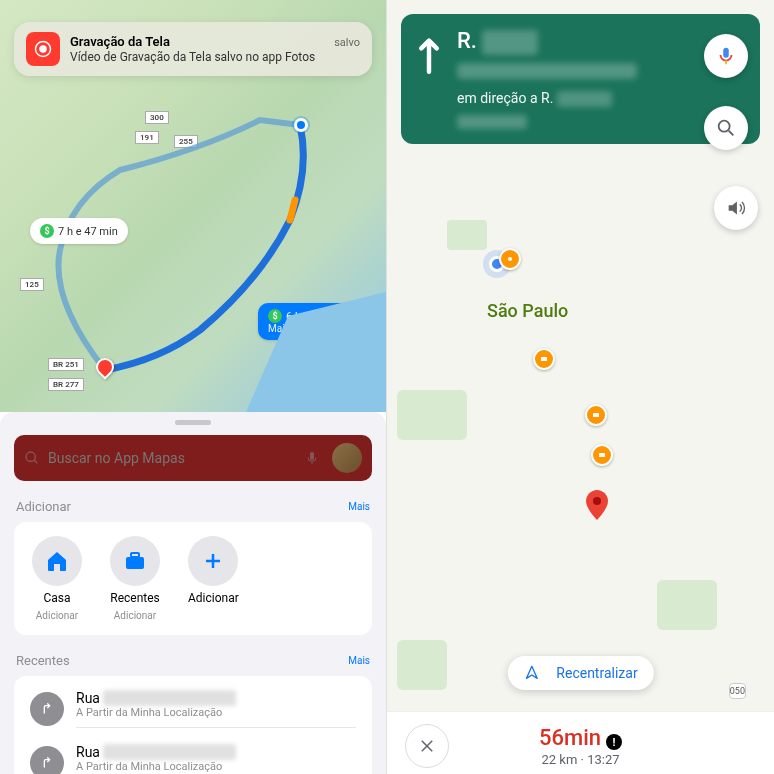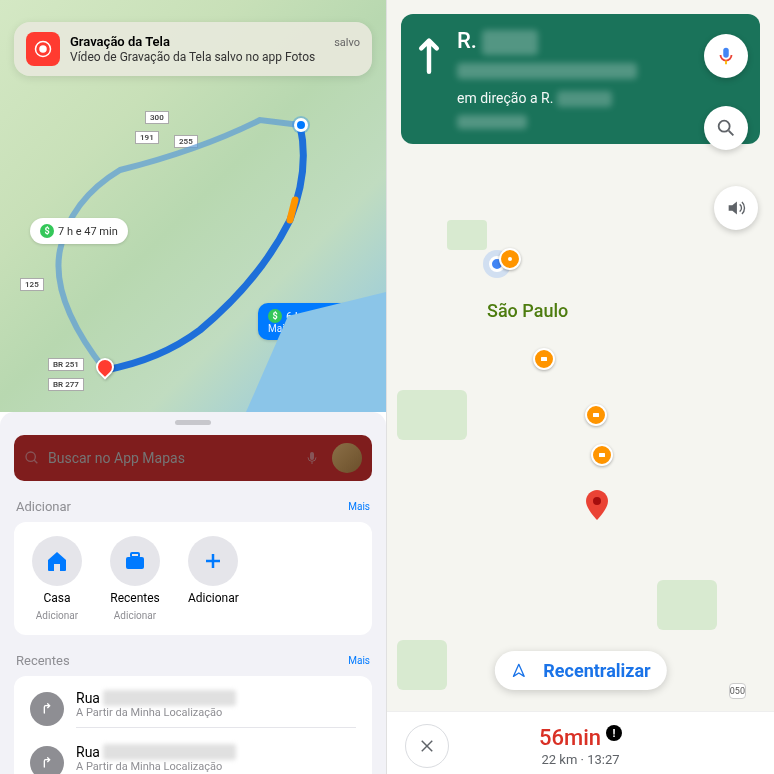--- a/index.html
+++ b/index.html
@@ -68,28 +68,28 @@
 .gm-circ svg{width:22px;height:22px;}
 .gm-chip{position:absolute;top:178px;left:14px;background:#1a735a;color:#fff;padding:8px 14px;border-radius:18px;font-size:15px;display:flex;align-items:center;gap:6px;z-index:15;}
 .gm-chip svg{width:18px;height:18px;}
 .gm-audio{top:186px;right:16px;}
 .gm-city{position:absolute;top:300px;left:100px;font-size:18px;color:#4d7c0f;font-weight:500;z-index:5;}
 .gm-route-svg{position:absolute;inset:0;z-index:3;}
 .gm-hazard{position:absolute;width:22px;height:22px;background:#ff9500;border:2px solid #fff;border-radius:50%;display:flex;align-items:center;justify-content:center;z-index:6;box-shadow:0 1px 3px rgba(0,0,0,0.3);}
 .gm-hazard svg{width:12px;height:12px;}
 .gm-pin{position:absolute;z-index:6;}
 .gm-dot{position:absolute;width:16px;height:16px;background:#4285f4;border:3px solid #fff;border-radius:50%;z-index:6;box-shadow:0 0 0 6px rgba(66,133,244,0.2);}
-.gm-recenter{position:absolute;bottom:84px;left:50%;transform:translateX(-50%);background:#fff;border-radius:22px;padding:9px 16px;display:flex;align-items:center;gap:17px;color:#1a73e8;font-size:18px;font-weight:700;box-shadow:0 2px 8px rgba(0,0,0,0.18);z-index:15;}
+.gm-recenter{position:absolute;bottom:84px;left:50%;transform:translateX(-50%);background:#fff;border-radius:22px;padding:9px 16px;display:flex;align-items:center;gap:17px;color:#1a73e8;font-size:14px;font-weight:400;box-shadow:0 2px 8px rgba(0,0,0,0.18);z-index:15;}
 .gm-recenter svg{width:16px;height:16px;}
 .gm-shield{position:absolute;background:#fff;border:1px solid #ccc;border-radius:4px;padding:2px 0;font-size:9px;color:#555;z-index:4;margin-top:43px;}
 .gm-bottom{position:absolute;bottom:0;left:0;right:0;background:#fff;display:flex;align-items:center;padding:12px 18px 6px;gap:20px;border-top:1px solid #eee;z-index:20;}
 .gm-close{width:44px;height:44px;border:1px solid #dadce0;border-radius:50%;display:flex;align-items:center;justify-content:center;flex-shrink:0;}
 .gm-close svg{width:18px;height:18px;}
 .gm-eta{flex:1;text-align:center;}
-.gm-eta-time{font-size:22px;color:#d93025;font-weight:500;display:inline-flex;align-items:flex-start;gap:5px;}
+.gm-eta-time{font-size:22px;color:#d93025;font-weight:500;display:inline-flex;align-items:flex-end;gap:5px;}
 .gm-eta-time .warn{width:16px;height:16px;background:#000;border-radius:50%;color:#fff;font-size:11px;display:inline-flex;align-items:center;justify-content:center;font-weight:700;}
 .gm-eta-sub{font-size:13px;color:#5f6368;margin-top:2px;}
 </style>
 </head>
 <body>
 
 <div class="panel left">
   <div class="am-map">
     <div class="am-shield" style="top:111px;left:145px">300</div>
     <div class="am-shield" style="top:131px;left:135px">191</div>

